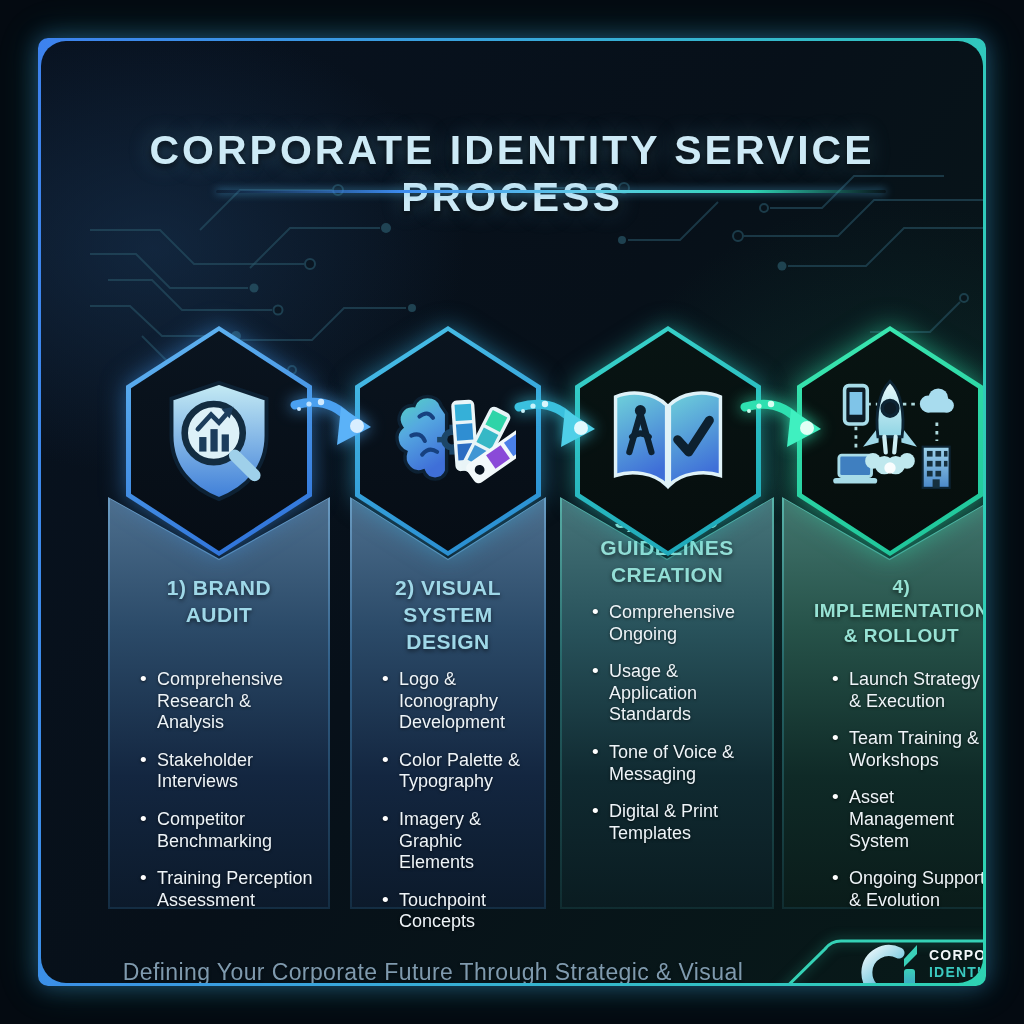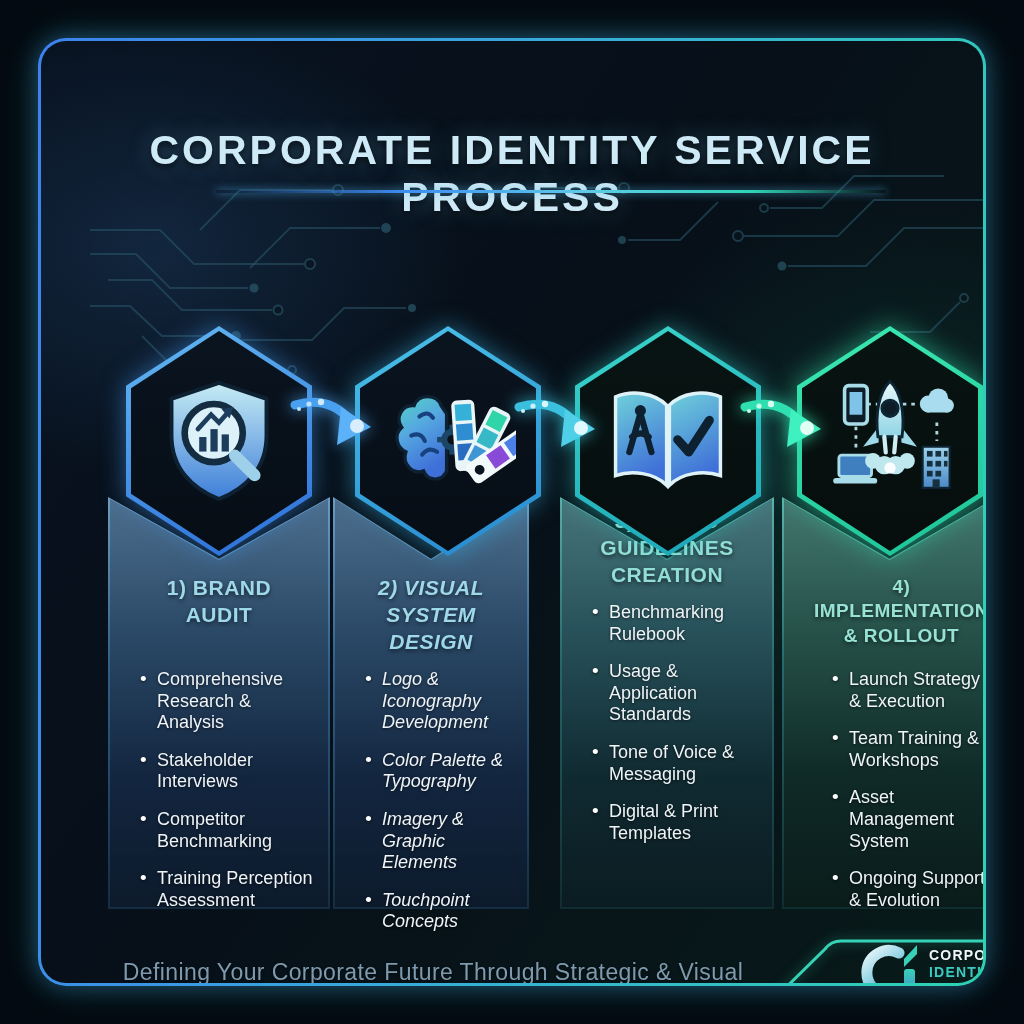--- a/index.html
+++ b/index.html
@@ -4,21 +4,21 @@
 <style>
   html,body { margin:0; padding:0; background:#02060b; }
   * { box-sizing:border-box; }
   .canvas {
     position:relative; width:1024px; height:1024px; overflow:hidden;
     background:#040a11;
     font-family:"Liberation Sans", sans-serif;
   }
   
   .frame {
-    position:absolute; inset:38px; border-radius:28px; padding:3px;
+    position:absolute; inset:38px; border-radius:10px; padding:3px;
     background:linear-gradient(100deg,#3d82ee 0%,#38a9da 45%,#2ed3b2 100%);
     box-shadow:0 0 22px rgba(62,140,225,.40), 0 0 40px rgba(46,211,178,.22);
   }
   .frame-inner {
     position:absolute; inset:3px; border-radius:25px; overflow:hidden;
     background:
       radial-gradient(ellipse 55% 40% at 12% 22%, rgba(26,55,88,.55) 0%, rgba(26,55,88,0) 60%),
       radial-gradient(ellipse 55% 55% at 90% 50%, rgba(18,64,58,.5) 0%, rgba(18,64,58,0) 60%),
       linear-gradient(125deg,#081220 0%,#071019 48%,#081a19 100%);
   }
@@ -58,21 +58,21 @@
   .arrow { position:absolute; width:86px; height:70px; }
   .arrow-1 { left:246px; top:350px; filter:drop-shadow(0 0 8px rgba(80,170,245,.8)); }
   .arrow-2 { left:470px; top:352px; filter:drop-shadow(0 0 8px rgba(60,200,225,.8)); }
   .arrow-3 { left:696px; top:352px; filter:drop-shadow(0 0 8px rgba(50,230,180,.8)); }
   
   .panel { position:absolute; top:456px; height:412px; }
   .panel .pb, .panel .pf { position:absolute; clip-path:polygon(0 0,50% 15%,100% 0,100% 100%,0 100%); }
   .panel .pb { inset:0; }
   .panel .pf { inset:2px; }
   .panel-1 { left:67px;  width:222px; }
-  .panel-2 { left:292px; width:196px;font-style:italic; }
+  .panel-2 { left:309px; width:196px; }
   .panel-3 { left:519px; width:214px; }
   .panel-4 { left:741px; width:215px;padding-left:24px; }
   .panel-1 .pb, .panel-2 .pb { background:linear-gradient(180deg,#7fb5e0 0%,#3a6f9e 40%,#16324a 100%); opacity:.85; }
   .panel-3 .pb, .panel-4 .pb { background:linear-gradient(180deg,#6fd8cc 0%,#2f7d7e 40%,#123236 100%); opacity:.8; }
   .panel-1 .pf, .panel-2 .pf { background:linear-gradient(180deg,#4d6f8e 0%,#2b4a68 32%,#132640 68%,#0c1a2b 100%); }
   .panel-3 .pf { background:linear-gradient(180deg,#47757a 0%,#28525b 32%,#102a31 68%,#0a1c21 100%); }
   .panel-4 .pf { background:linear-gradient(180deg,#43766f 0%,#265249 32%,#0f2a27 68%,#0a1c1a 100%); }
   .step-title {
     position:relative; margin:78px auto 0; height:84px; max-width:152px;
     text-align:center; font-weight:bold; font-size:21px; line-height:1.28;
@@ -167,21 +167,21 @@
           <li>Color Palette &amp; Typography</li>
           <li>Imagery &amp; Graphic Elements</li>
           <li>Touchpoint Concepts</li>
         </ul>
       </div>
       <div class="panel panel-3">
         <div class="pb"></div>
         <div class="pf"></div>
         <div class="step-title">3) BRAND GUIDELINES CREATION</div>
         <ul class="bullets">
-          <li>Benchmarking Rulebook</li>
+          <li>Comprehensive Ongoing</li>
           <li>Usage &amp; Application Standards</li>
           <li>Tone of Voice &amp; Messaging</li>
           <li>Digital &amp; Print Templates</li>
         </ul>
       </div>
       <div class="panel panel-4">
         <div class="pb"></div>
         <div class="pf"></div>
         <div class="step-title">4) IMPLEMENTATION &amp; ROLLOUT</div>
         <ul class="bullets">

